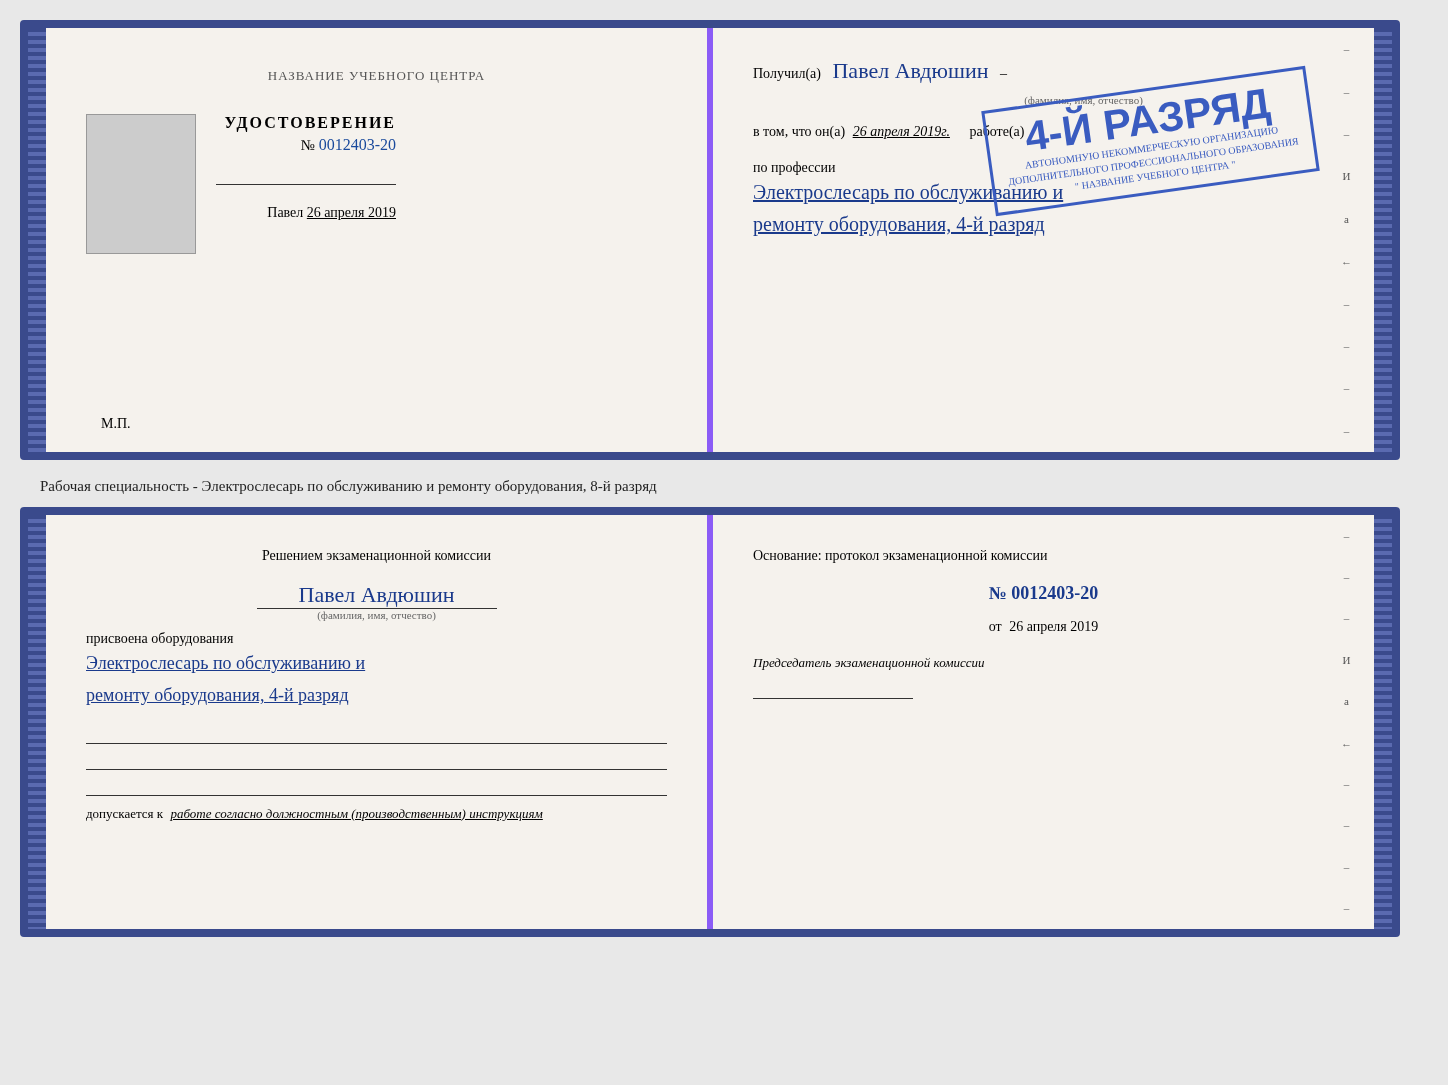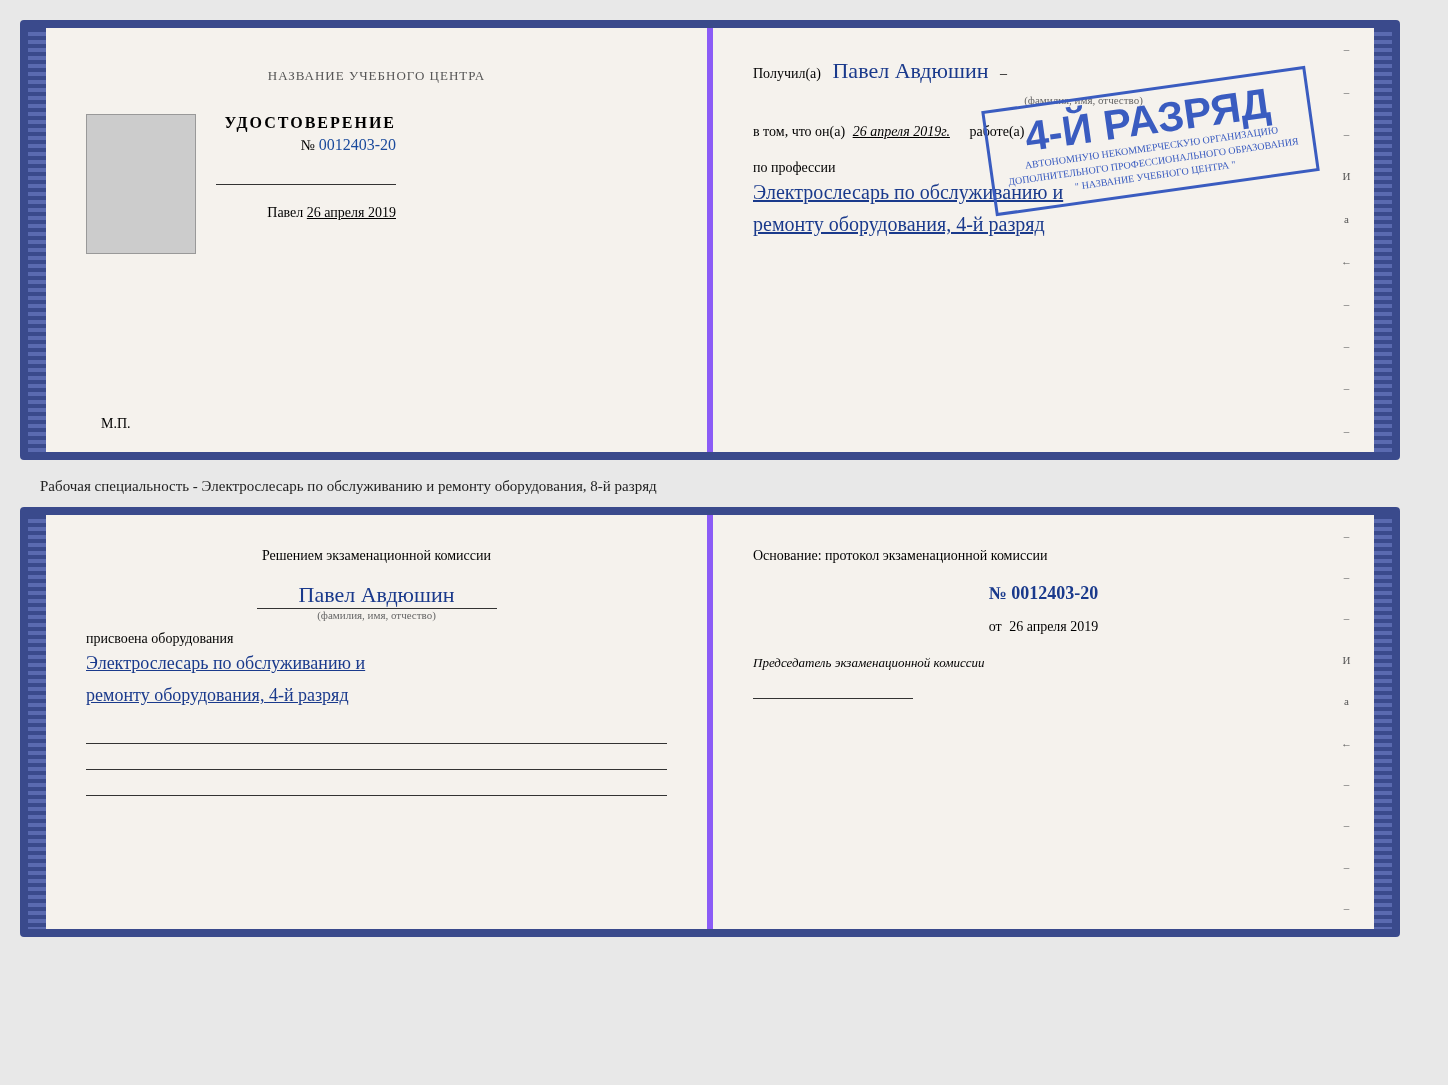--- a/index.html
+++ b/index.html
@@ -417,20 +417,24 @@
           <span>ремонту оборудования, 4-й разряд</span>
         </div>
       </div>
 
       <div class="lines-block">
         <div class="single-line"></div>
         <div class="single-line"></div>
         <div class="single-line"></div>
       </div>
 
+      <div class="допускается-block">
+        <span>допускается к</span>
+        <span class="italic-underline" style="margin-left:4px;">работе согласно должностным (производственным) инструкциям</span>
+      </div>
     </div>
 
     <div class="doc-right right-inner">
       <div class="osnov-block">
         <div>Основание: протокол экзаменационной комиссии</div>
         <div style="text-align:center; margin-top: 12px;">
           <span class="num-blue">
             <span>№</span>
             <span>0012403-20</span>
           </span>

